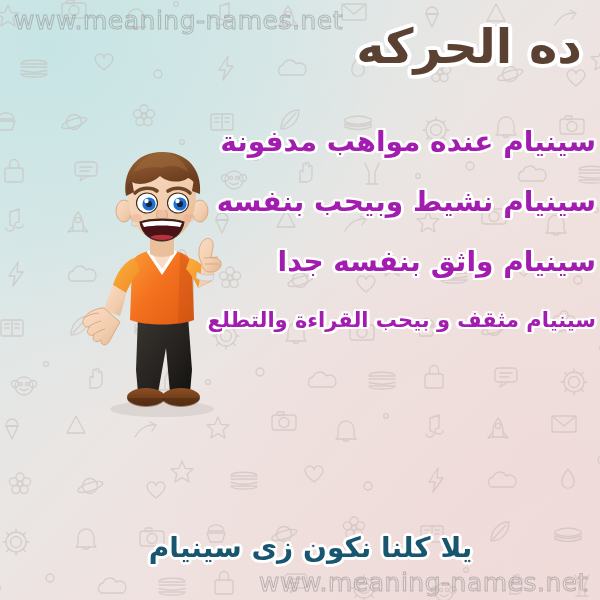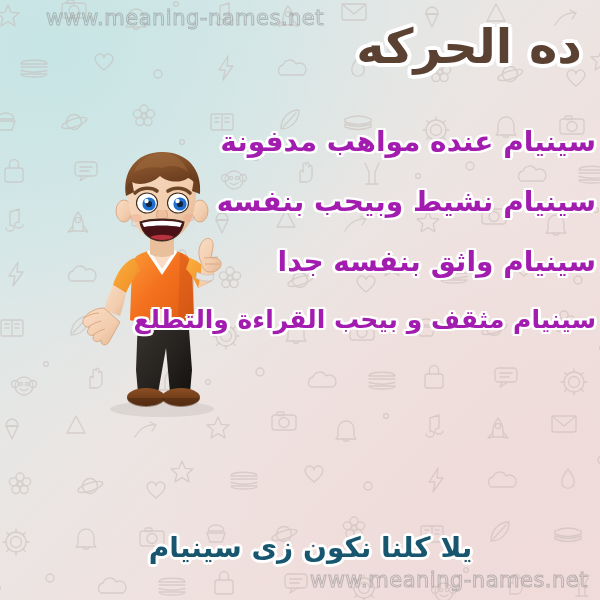--- a/index.html
+++ b/index.html
@@ -90,21 +90,21 @@
     white-space: nowrap;
     letter-spacing: 0px;
     text-shadow:
       -2px -2px 0 #ffffff,  2px -2px 0 #ffffff,
       -2px  2px 0 #ffffff,  2px  2px 0 #ffffff,
       -2px  0   0 #ffffff,  2px  0   0 #ffffff,
        0   -2px 0 #ffffff,  0    2px 0 #ffffff,
       -3px  0   0 #ffffff,  3px  0   0 #ffffff;
   }
   .line.small {
-    font-size: 25px;
+    font-size: 21px;
     line-height: 56px;
   }
 
   
   .title {
     position: absolute;
     right: 18px;
     top: 16px;
     direction: rtl;
     color: #5b4132;
@@ -141,28 +141,27 @@
       -3px  0   0 #ffffff,  3px  0   0 #ffffff,
        0   -3px 0 #ffffff,  0    3px 0 #ffffff;
     padding-left: 21px;
   }
 
   
   .watermark {
     position: absolute;
     font-family: "DejaVu Sans", sans-serif;
     font-weight: 400;
-    font-size: 21px;
+    font-size: 25px;
     letter-spacing: 0.5px;
     color: rgba(255,255,255,0.02);
     -webkit-text-stroke: 1px rgba(140,140,140,0.55);
     text-stroke: 1px rgba(140,140,140,0.55);
     white-space: nowrap;
     user-select: none;
-    margin-left: 32px;
   }
   .watermark.top   { left: 14px;  top: 6px; }
   .watermark.bottom{ right: 12px; top: 568px; }
 </style>
 </head>
 <body>
 
 <div id="card">
 
   <div class="bg-base"></div>

